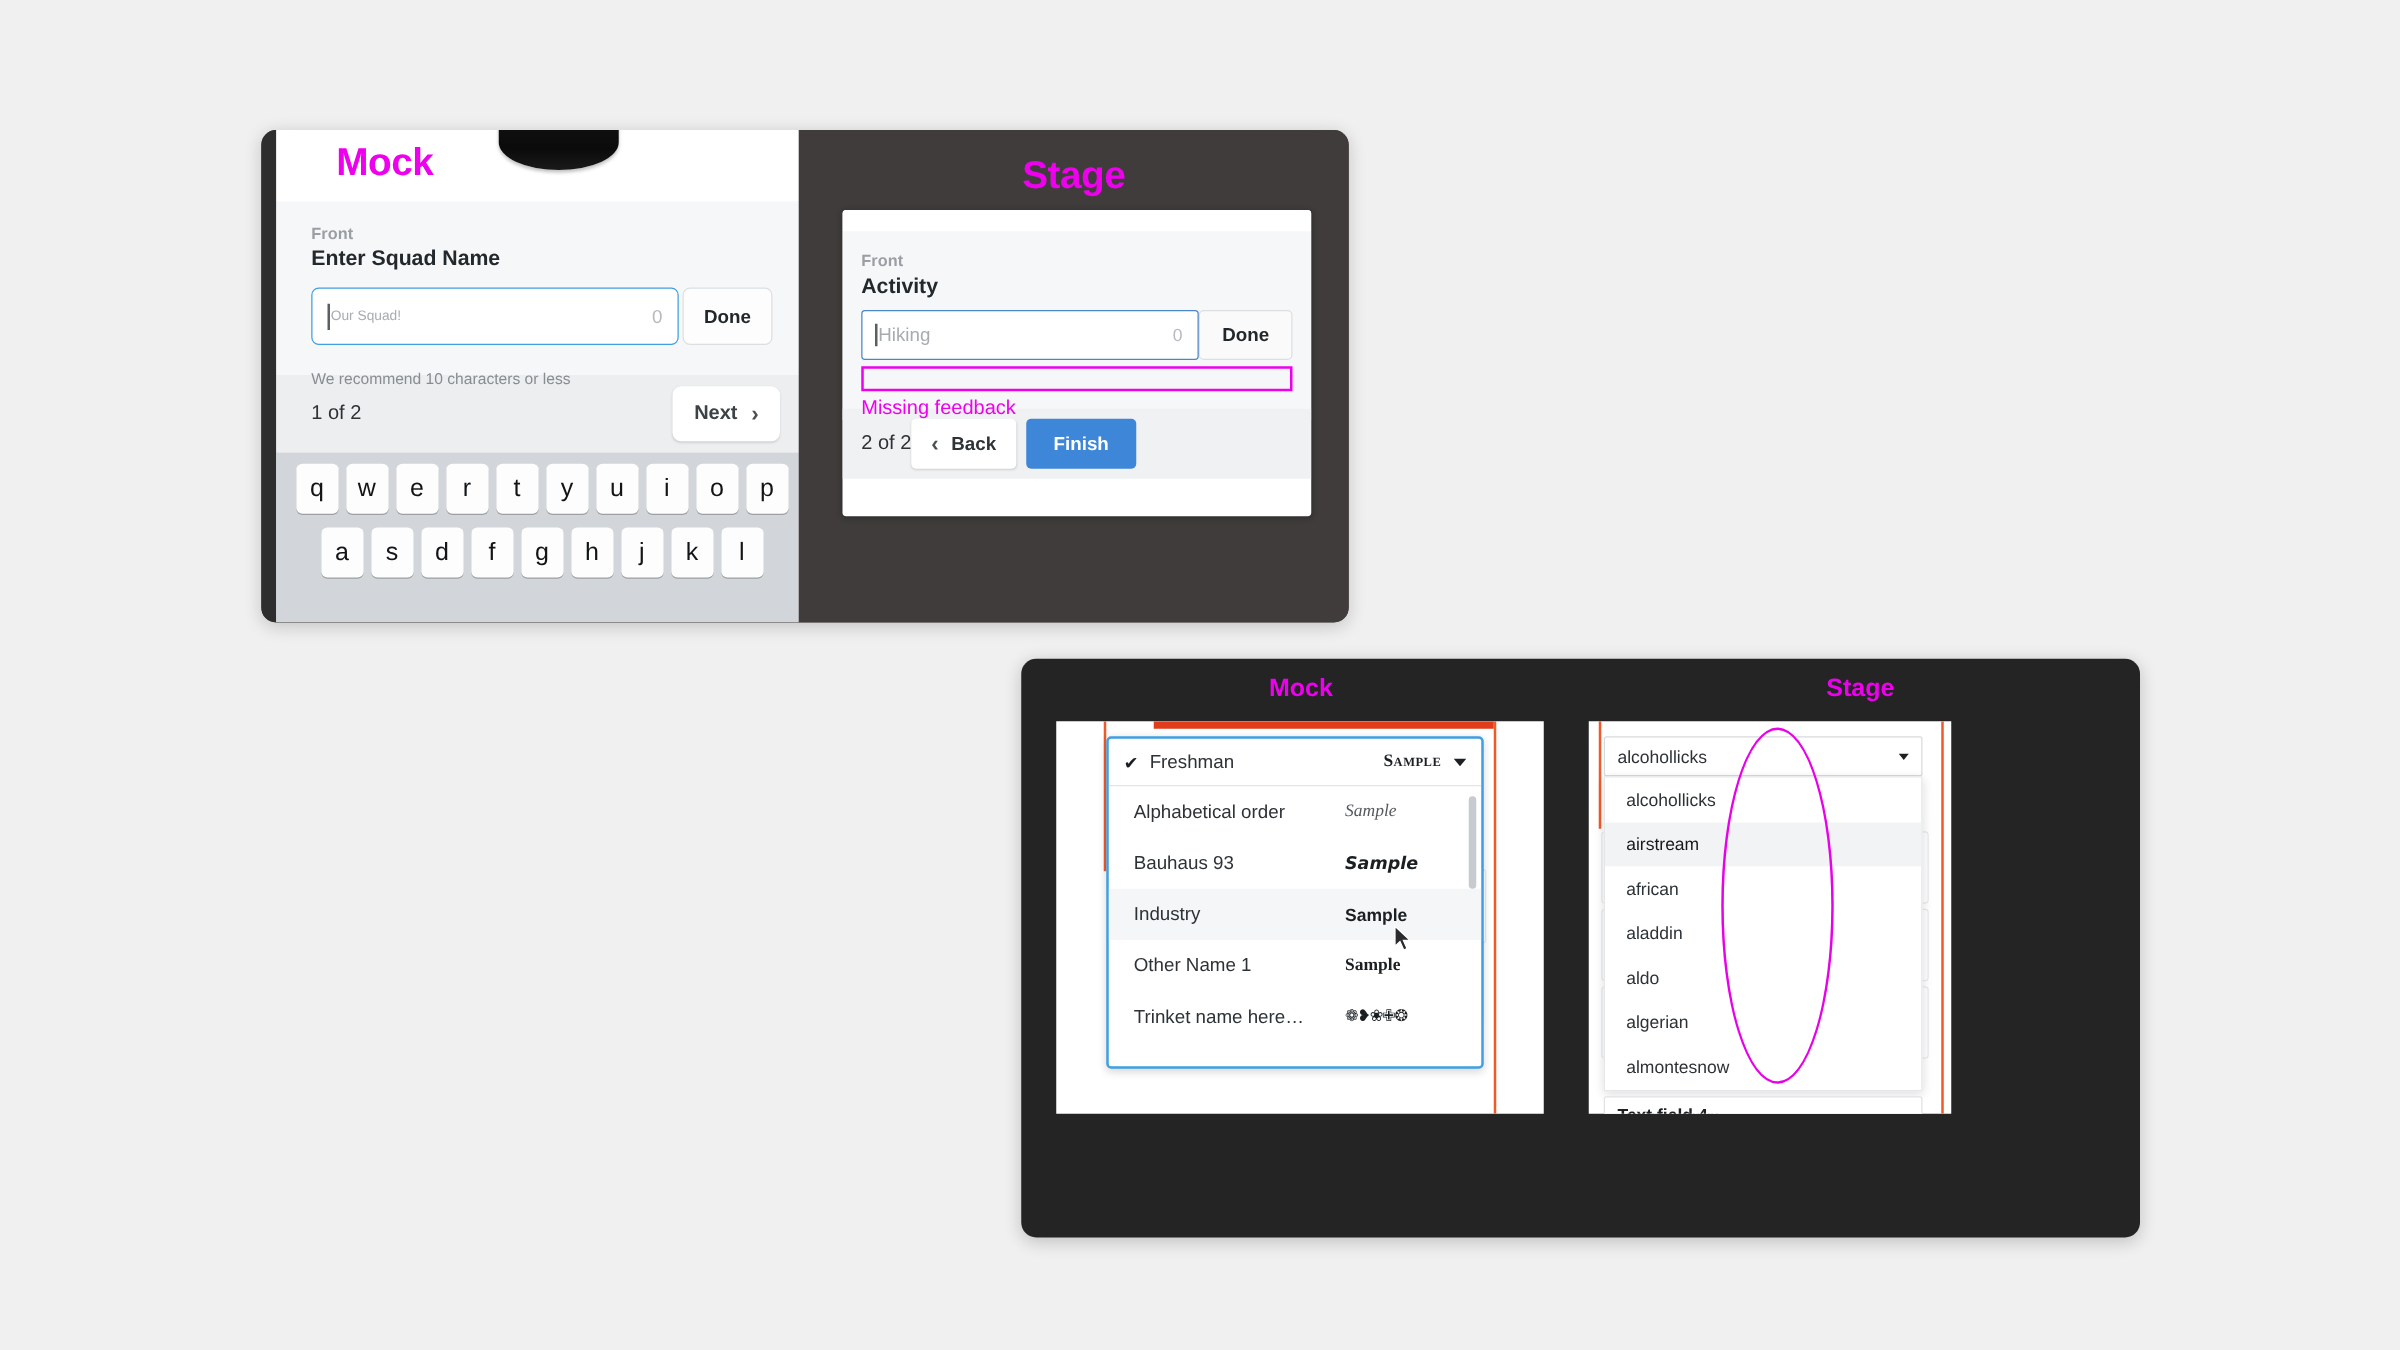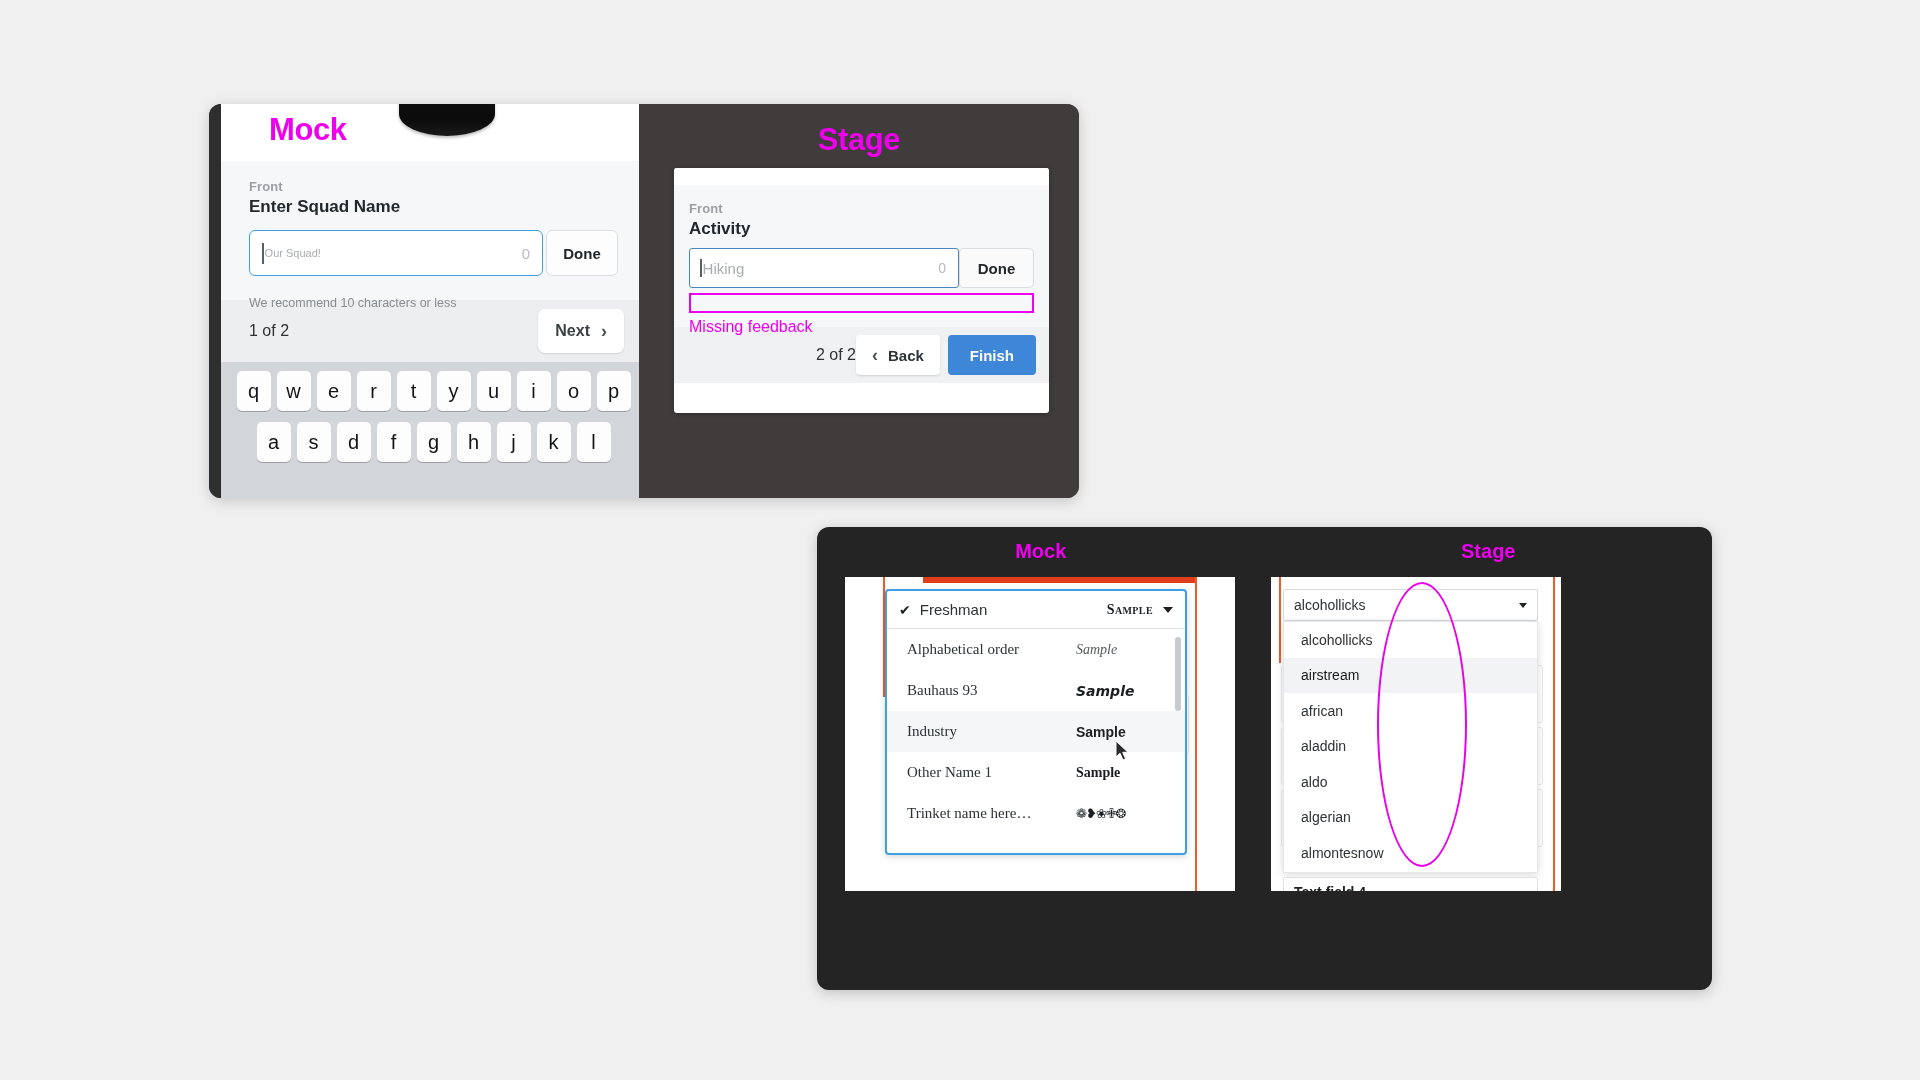--- a/index.html
+++ b/index.html
@@ -147,21 +147,21 @@
   }
   .missing-box {
     margin-top: 5px; height: 20px;
     border: 2px solid #ee00ee; background: #f6f7f8;
   }
   .missing-label {
     color: #ee00ee; font-size: 16px; margin-top: 5px;
   }
   .stage-footer {
     background: #f0f1f2; height: 56px; margin-top: -9px;
-    display: flex; align-items: center; justify-content: flex-end;
+    display: flex; align-items: center; justify-content: flex-start;
     padding: 0 13px 0 15px;
   }
   .back-btn {
     background: #fff; border-radius: 4px; height: 40px;
     padding: 0 16px; display: flex; align-items: center; gap: 10px;
     box-shadow: 0 1px 2px rgba(0,0,0,.14);
     font-size: 15px; font-weight: bold; color: #2e3337;
   }
   .finish-btn {
     background: #3d86d8; border-radius: 4px; height: 40px;
@@ -214,21 +214,21 @@
   .dd-caret {
     position: absolute; right: 12px;
     width: 0; height: 0; border-left: 5px solid transparent;
     border-right: 5px solid transparent; border-top: 6px solid #1d2124;
   }
   .dd-item {
     height: 41px; display: flex; align-items: center;
     padding: 0 14px 0 20px; position: relative;
   }
   .dd-item.hl { background: #f5f6f7; }
-  .dd-name { font-size: 15px; color: #2d3236; flex: 1; font-family: Liberation Serif, serif; }
+  .dd-name { font-size: 15px; color: #2d3236; flex: 1; }
   .dd-sample { font-size: 14px; color: #1b1f22; width: 95px; }
   .s-alpha { font-family: "Liberation Serif", serif; font-style: italic; color: #55595d; }
   .s-bauhaus { font-family: "DejaVu Sans", sans-serif; font-weight: bold; font-style: italic; }
   .s-industry { font-family: "Liberation Sans", sans-serif; font-weight: bold; }
   .s-other { font-family: "Liberation Serif", serif; font-weight: bold; }
   .s-trinket { font-family: "DejaVu Sans", sans-serif; font-weight: bold; font-size: 13px; letter-spacing: -1px; }
   .dd-scrollbar {
     position: absolute; right: 4px; top: 46px;
     width: 6px; height: 74px; border-radius: 3px; background: #c7cace;
   }

